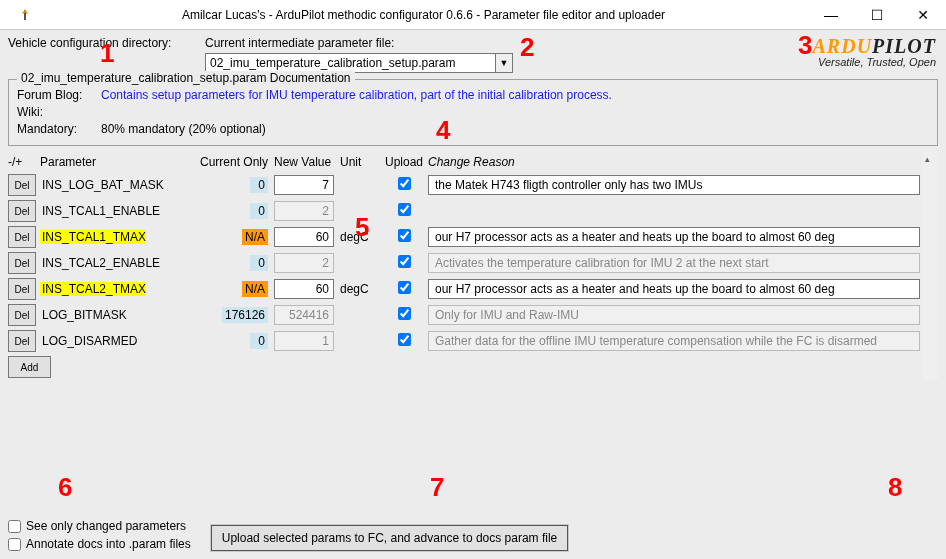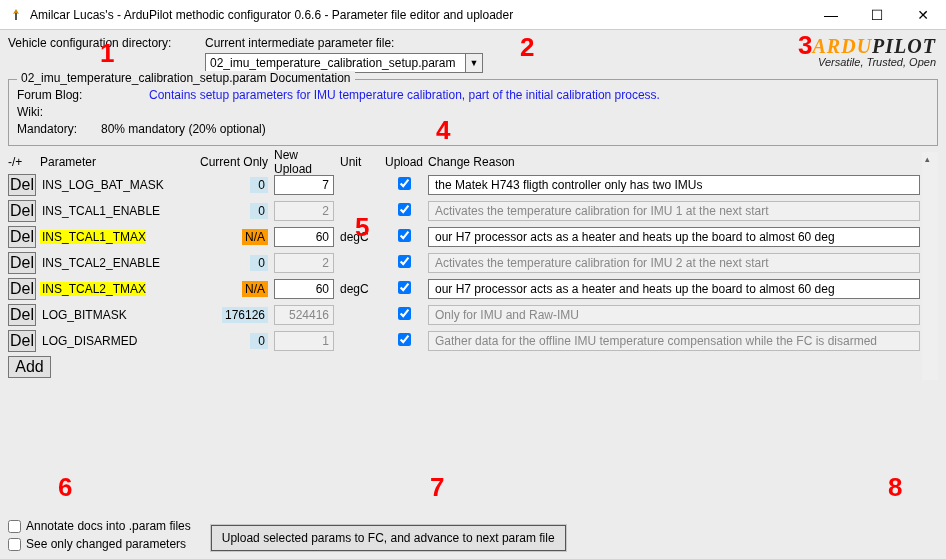--- a/index.html
+++ b/index.html
@@ -11,21 +11,22 @@
     height: 559px;
     overflow: hidden;
     position: relative;
   }
   .titlebar {
     display: flex;
     align-items: center;
     height: 30px;
     background: #fff;
     border-bottom: 1px solid #ccc;
-    padding-left: 8px;
+    padding-left: 17px;
+    text-align: center;
   }
   .titlebar .icon {
     width: 16px; height: 16px;
     display: inline-flex; align-items: center; justify-content: center;
     margin-right: 6px;
   }
   .titlebar .title { font-size: 12px; color: #000; flex: 1; }
   .win-btns { display: flex; height: 100%; }
   .win-btn {
     width: 46px; height: 100%;
@@ -46,21 +47,21 @@
     border: 1px solid #767676;
     background: #fff;
     height: 20px;
     padding: 1px 4px;
     font-size: 12px;
     font-family: inherit;
   }
   .dropdown {
     display: flex; align-items: stretch;
   }
-  .dropdown .textfield { width: 260px; border-right: none; }
+  .dropdown .textfield { width: 290px; border-right: none; }
   .dd-btn {
     width: 18px; border: 1px solid #767676;
     background: #efefef;
     display: flex; align-items: center; justify-content: center;
     font-size: 9px;
   }
   .logo-block {
     margin-left: auto;
     text-align: right;
     padding-right: 2px;
@@ -99,47 +100,47 @@
   }
   .groupbox-title {
     position: absolute;
     top: -9px; left: 8px;
     background: #ececec;
     padding: 0 4px;
     font-size: 12px;
   }
   .doc-row { display: flex; gap: 6px; margin-bottom: 3px; font-size: 12px; }
   .doc-label { width: 78px; color: #000; }
-  .doc-link { color: #1a1aee; cursor: pointer; margin-left: 48px; }
+  .doc-link { color: #1a1aee; cursor: pointer; }
 
   .table-area {
     margin: 0 8px;
     position: relative;
   }
   .hdr-row, .data-row {
     display: flex;
     align-items: center;
     height: 26px;
     gap: 4px;
   }
   .hdr-row { height: 20px; font-size: 12px; }
   .c-del   { width: 28px; }
   .c-param { width: 148px; }
   .c-cur   { width: 78px; text-align: right; padding-right: 2px;}
   .c-new   { width: 62px; }
   .c-unit  { width: 40px; }
   .c-up    { width: 40px; text-align: center;}
   .c-reason{ flex: 1; padding-right: 18px; }
   .hdr-row .c-del { text-align: left; }
-  .hdr-row .c-reason { text-align: left; }
+  .hdr-row .c-reason { text-align: left; font-style: italic; }
 
   .btn {
     border: 1px solid #767676;
     background: #e1e1e1;
-    font-size: 16px;
+    font-size: 10px;
     height: 22px;
     display: inline-flex;
     align-items: center;
     justify-content: center;
     padding: 0 6px;
     font-family: inherit;
     cursor: pointer;
   }
   .param-name { font-size: 12px; padding-left: 2px; }
   .param-hl { background: #ffff00; }
@@ -256,21 +257,21 @@
       </div>
     </div>
 </div>
 
 <div class="table-area">
   <div class="scrollbar-stub"></div>
   <div class="hdr-row">
     <div class="c-del">-/+</div>
     <div class="c-param">Parameter</div>
     <div class="c-cur">Current Only</div>
-    <div class="c-new">New Upload</div>
+    <div class="c-new">New Value</div>
     <div class="c-unit">Unit</div>
     <div class="c-up">Upload</div>
     <div class="c-reason">Change Reason</div>
   </div>
   <div id="rows">
       <div class="data-row">
         <button class="btn" style="width: 28px;">Del</button>
         <div class="c-param"><span class="param-name">INS_LOG_BAT_MASK</span></div>
         <div class="c-cur"><span class="cur-val">0</span></div>
         <div class="c-new"><input class="new-input" value="7" style=""></div>
@@ -278,21 +279,20 @@
         <div class="c-up"><input type="checkbox" checked="" style=""></div>
         <div class="c-reason"><input class="reason-input" value="the Matek H743 fligth controller only has two IMUs" style=""></div>
       </div>
       <div class="data-row">
         <button class="btn" style="width: 28px;">Del</button>
         <div class="c-param"><span class="param-name">INS_TCAL1_ENABLE</span></div>
         <div class="c-cur"><span class="cur-val">0</span></div>
         <div class="c-new"><input class="new-input disabled" readonly="" value="2" style=""></div>
         <div class="c-unit"></div>
         <div class="c-up"><input type="checkbox" checked="" style=""></div>
-        <div class="c-reason"><input class="reason-input disabled" readonly="" value="Activates the temperature calibration for IMU 1 at the next start" style=""></div>
       </div>
       <div class="data-row">
         <button class="btn" style="width: 28px;">Del</button>
         <div class="c-param"><span class="param-name param-hl">INS_TCAL1_TMAX</span></div>
         <div class="c-cur"><span class="cur-val cur-na">N/A</span></div>
         <div class="c-new"><input class="new-input" value="60" style=""></div>
         <div class="c-unit">degC</div>
         <div class="c-up"><input type="checkbox" checked="" style=""></div>
         <div class="c-reason"><input class="reason-input" value="our H7 processor acts as a heater and heats up the board to almost 60 deg" style=""></div>
       </div>
@@ -335,28 +335,28 @@
     </div>
   <div class="data-row">
     <button class="btn" style="width:43px">Add</button>
   </div>
 </div>
 
 <div class="bottom">
   <div class="check-col">
     <label class="check-row">
       <input type="checkbox" style="">
-      <span>Annotate docs into .param files</span>
+      <span>See only changed parameters</span>
     </label>
     <label class="check-row">
       <input type="checkbox" style="">
-      <span>See only changed parameters</span>
+      <span>Annotate docs into .param files</span>
     </label>
   </div>
-  <button class="big-btn">Upload selected params to FC, and advance to next param file</button>
+  <button class="big-btn">Upload selected params to FC, and advance to docs param file</button>
   <div style="flex:1"></div>
 </div>
 
 <div class="annotation" style="top:38px;left:100px">1</div>
 <div class="annotation" style="top:32px;left:520px">2</div>
 <div class="annotation" style="top:30px;left:798px">3</div>
 <div class="annotation" style="top:115px;left:436px">4</div>
 <div class="annotation" style="top:212px;left:355px">5</div>
 <div class="annotation" style="top:472px;left:58px">6</div>
 <div class="annotation" style="top:472px;left:430px">7</div>

